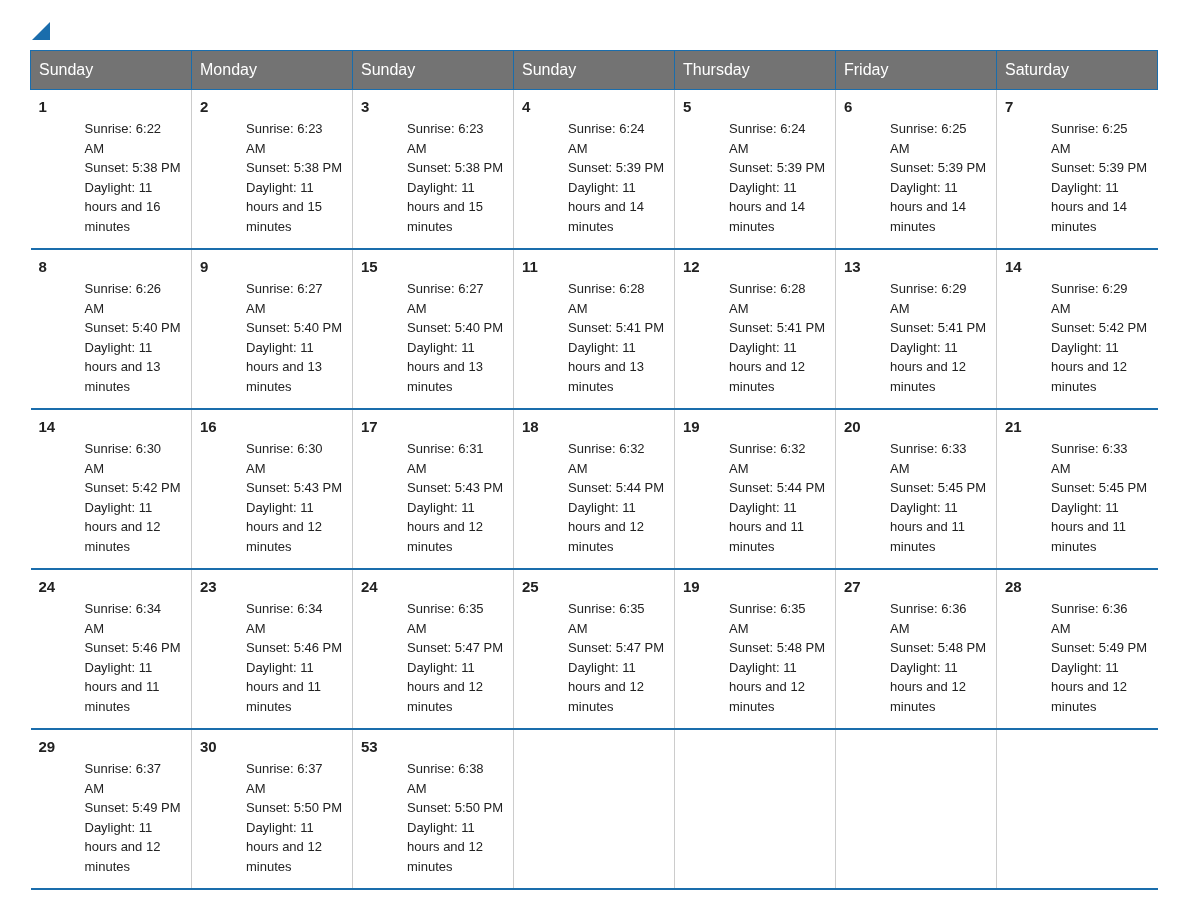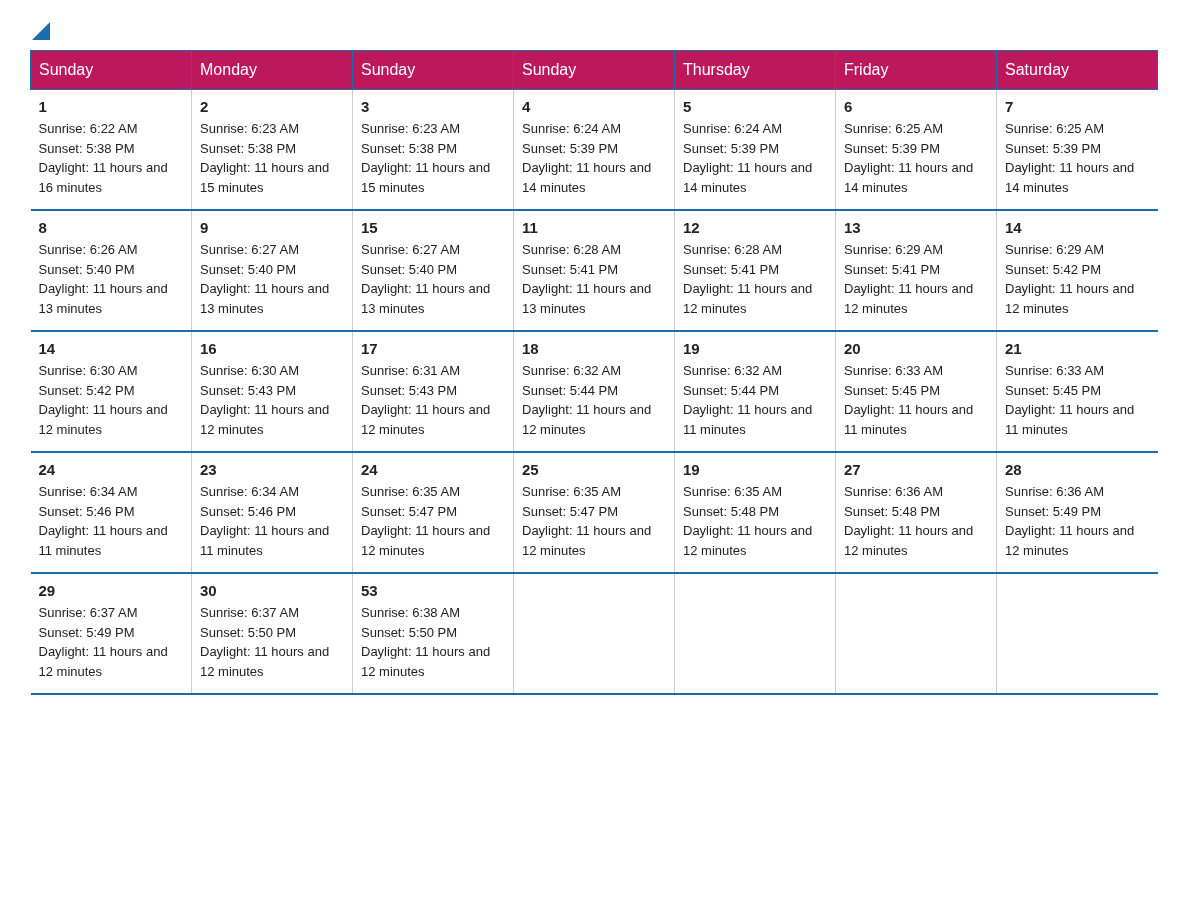--- a/index.html
+++ b/index.html
@@ -50,21 +50,21 @@
       font-size: 22px;
       color: #333;
       margin-top: 4px;
     }
     .calendar {
       width: 100%;
       border-collapse: collapse;
       margin-top: 8px;
     }
     .calendar thead tr {
-      background: #be185d;
+      background: #737373;
     }
     .calendar thead th {
       color: #fff;
       font-size: 16px;
       font-weight: normal;
       padding: 10px 8px;
       text-align: left;
       border: 1px solid #1a6dac;
     }
     .calendar tbody tr {
@@ -85,20 +85,21 @@
     .day-number {
       font-size: 15px;
       font-weight: bold;
       margin-bottom: 4px;
       display: block;
     }
     .day-info {
       font-size: 13px;
       line-height: 1.5;
       color: #222;
+      margin-left: 46px;
     }
     .empty-cell {
       background: #fff;
     }
   </style>
 </head>
 <body>
 
 <div class="header">
   <div class="logo">

